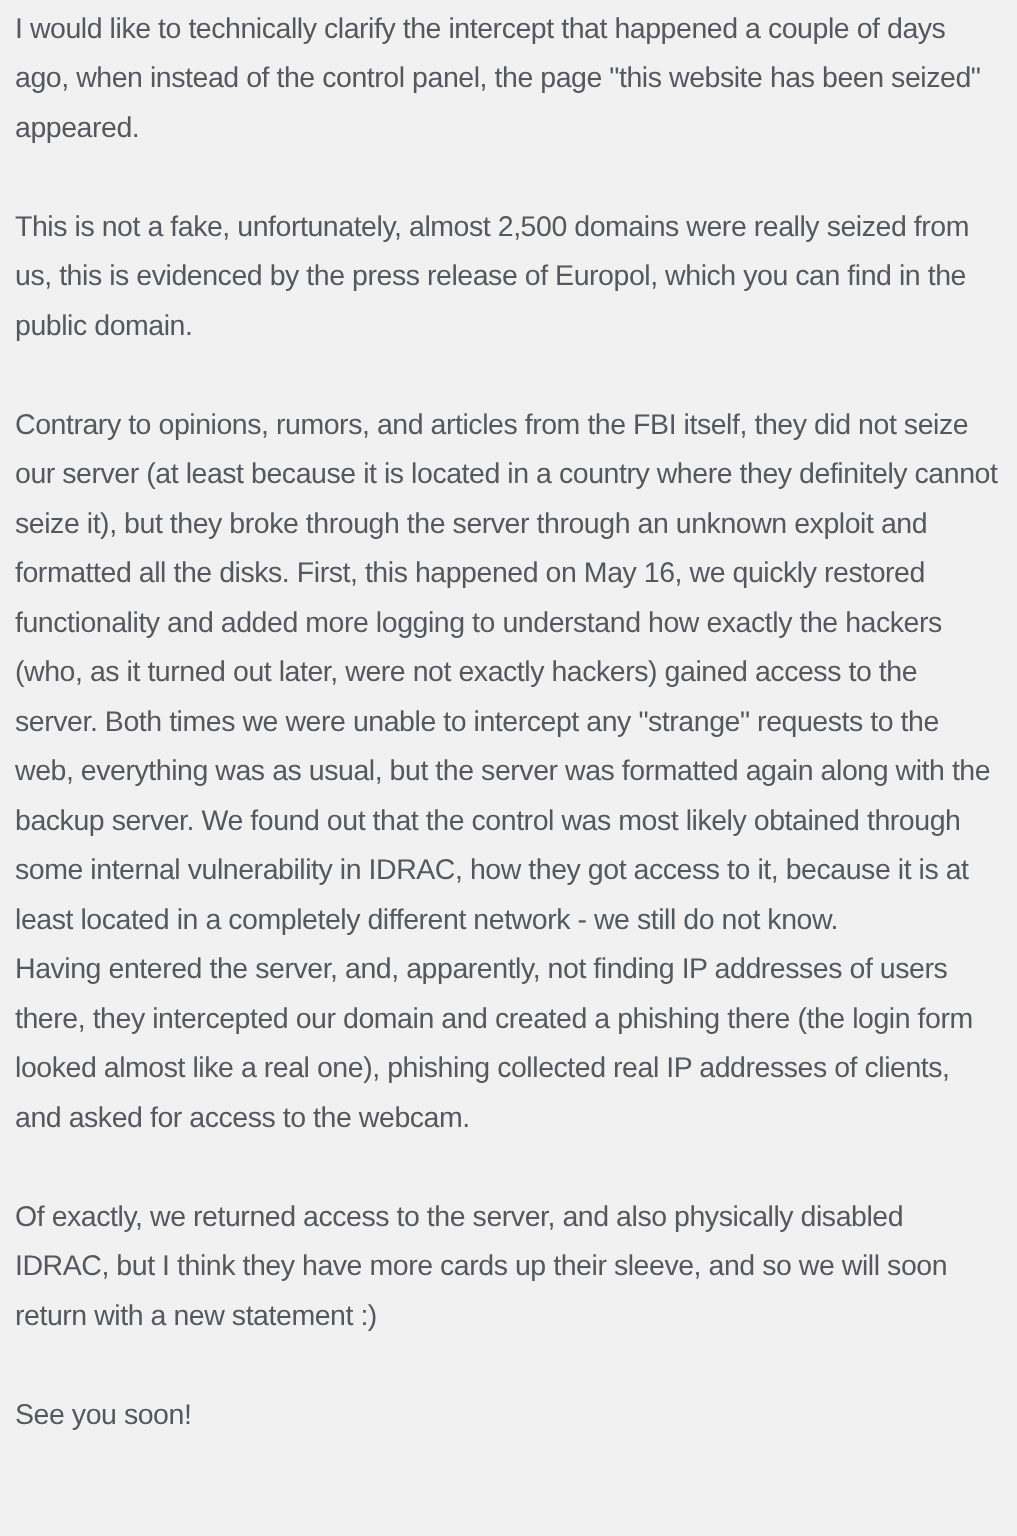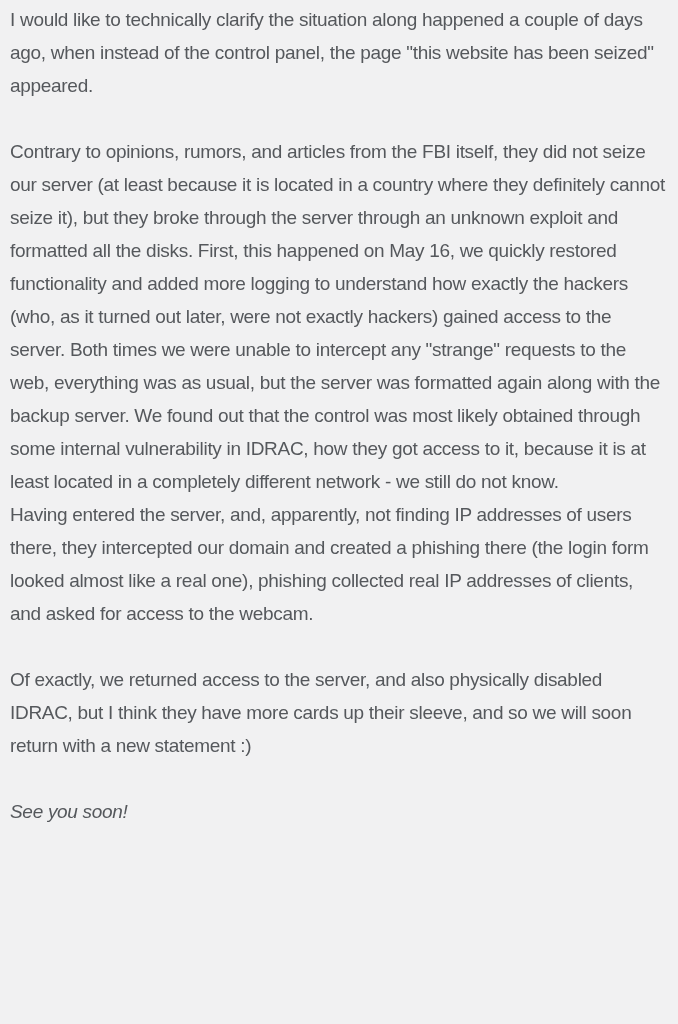--- a/index.html
+++ b/index.html
@@ -22,25 +22,25 @@
     line-height: 33px;
     letter-spacing: -0.3px;
     color: #55585c;
   }
   .statement p {
     margin: 0 0 33px 0;
     white-space: pre-line; 
   }
   .statement p:last-child {
     margin-bottom: 0;
-    font-style: italic;
   }
 </style>
 </head>
 <body>
 
 <main class="statement">
-  <p>I would like to technically clarify the situation along happened a couple of days ago, when instead of the control panel, the page "this website has been seized" appeared.</p>
+  <p>I would like to technically clarify the intercept that happened a couple of days ago, when instead of the control panel, the page "this website has been seized" appeared.</p>
+  <p>This is not a fake, unfortunately, almost 2,500 domains were really seized from us, this is evidenced by the press release of Europol, which you can find in the public domain.</p>
   <p>Contrary to opinions, rumors, and articles from the FBI itself, they did not seize our server (at least because it is located in a country where they definitely cannot seize it), but they broke through the server through an unknown exploit and formatted all the disks. First, this happened on May 16, we quickly restored functionality and added more logging to understand how exactly the hackers (who, as it turned out later, were not exactly hackers) gained access to the server. Both times we were unable to intercept any "strange" requests to the web, everything was as usual, but the server was formatted again along with the backup server. We found out that the control was most likely obtained through some internal vulnerability in IDRAC, how they got access to it, because it is at least located in a completely different network - we still do not know.
 Having entered the server, and, apparently, not finding IP addresses of users there, they intercepted our domain and created a phishing there (the login form looked almost like a real one), phishing collected real IP addresses of clients, and asked for access to the webcam.</p>
   <p>Of exactly, we returned access to the server, and also physically disabled IDRAC, but I think they have more cards up their sleeve, and so we will soon return with a new statement :)</p>
   <p>See you soon!</p>
 </main>
 
 </body></html>

